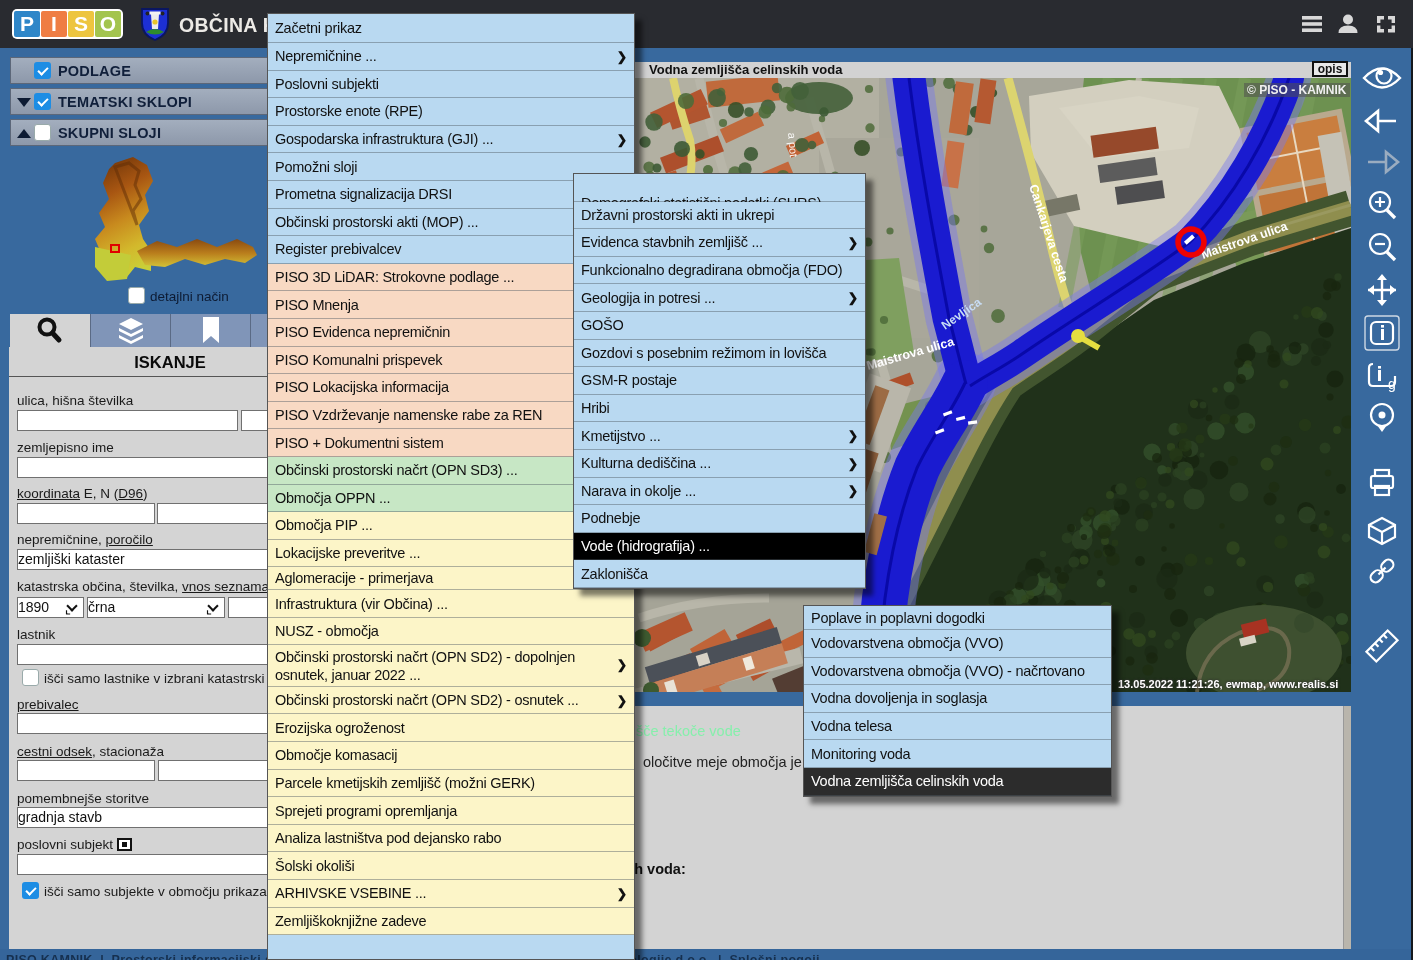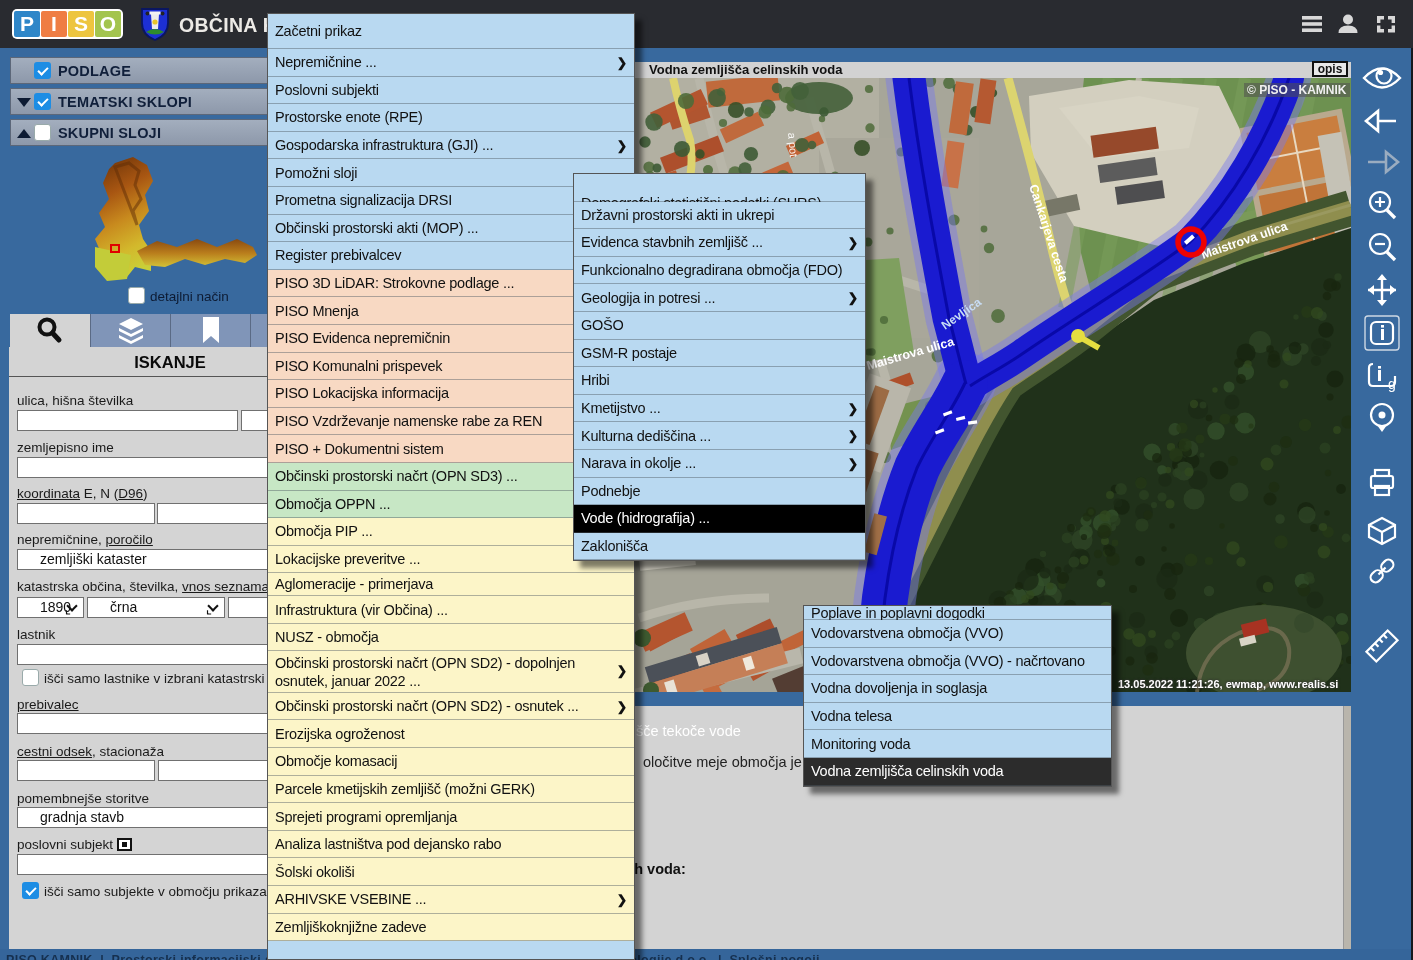--- a/index.html
+++ b/index.html
@@ -16,21 +16,21 @@
 .cbx { width:17px; height:17px; border-radius:3px; }
 .cbx.on { background:#1d8de4; }
 .cbx.off { background:#fff; border:1px solid #9aa; }
 .cbx.on:after { content:""; position:absolute; left:3.5px; top:4.5px; width:8px; height:4px; border-left:2.5px solid #fff; border-bottom:2.5px solid #fff; transform:rotate(-45deg); }
 
 #panel { left:9px; top:347px; width:322px; height:602px; background:#d4d4d4; }
 .tab { top:314px; height:33px; width:80px; }
 .inp { position:absolute; background:#fff; border:1px solid #707070; height:21px; }
 .lab { position:absolute; color:#1a1a1a; font-size:13.5px; }
 .lab u { text-decoration:underline; }
-.sel { position:absolute; background:#fff; border:1px solid #707070; height:21px; font-size:14px; color:#111; line-height:19px; padding-left:22px; }
+.sel { position:absolute; background:#fff; border:1px solid #707070; height:21px; font-size:14px; color:#111; line-height:19px; padding-left:0; }
 .sel .ar { position:absolute; right:7px; top:4px; width:8px; height:8px; border-right:2.6px solid #111; border-bottom:2.6px solid #111; transform:rotate(45deg); }
 
 .menu { position:absolute; border:1px solid #555; box-shadow:7px 7px 5px rgba(0,0,0,0.5); background:#b9d9f1; }
 .mi { position:relative; width:100%; font-size:14.5px; letter-spacing:-0.25px; white-space:nowrap; color:#111; padding-left:7px; display:flex; align-items:center; border-bottom:1px solid rgba(80,90,100,0.45); }
 .mi.blue { background:#b9d9f1; }
 .mi.salmon { background:#f8d9c3; }
 .mi.green { background:#c7e7c5; }
 .mi.yellow { background:#fcf5c8; }
 .mi.black { background:#000; color:#fff; }
 .mi.dark { background:#2c2c2c; color:#fff; }
@@ -757,21 +757,21 @@
 </g>
 <text x="606" y="252" transform="rotate(-35 606 252)" fill="#c8ddf5" font-family="Liberation Sans" font-size="12" font-weight="bold">Nevljica</text>
 <circle cx="852" cy="164" r="13" stroke="#ee0202" stroke-width="5.5" fill="none"></circle>
 </svg>
 </div>
 <div class="abs" style="left:1244px;top:83px;background:rgba(80,80,80,0.55);color:#f0f0f0;font-size:12px;font-weight:bold;padding:0 3px;">© PISO - KAMNIK</div>
 <div class="abs" style="left:1118px;top:678px;color:#fff;font-size:11px;font-weight:bold;text-shadow:0 0 3px #333,0 0 2px #333;">13.05.2022 11:21:26, ewmap, www.realis.si</div>
 
 <div id="botpanel" class="abs"></div>
 <div id="botscroll" class="abs"></div>
-<div class="abs" style="left:636px;top:723px;color:#ffffff;font-size:14.5px;">šče tekoče vode</div>
+<div class="abs" style="left:636px;top:723px;color:#86efac;font-size:14.5px;">šče tekoče vode</div>
 <div class="abs" style="left:643px;top:754px;color:#222;font-size:14.5px;">oločitve meje območja je</div>
 <div class="abs" style="left:581px;top:861px;color:#111;font-size:14.5px;font-weight:bold;">celinskih voda:</div>
 
 <div class="abs" style="left:0;top:949px;width:1413px;height:11px;background:#35659a;"></div>
 <div class="abs" style="left:6px;top:953px;width:858px;height:7px;overflow:hidden;color:#16304f;font-size:12.5px;font-weight:bold;letter-spacing:0.3px;">PISO KAMNIK &nbsp;|&nbsp; Prostorski informacijski sistem občin &nbsp;|&nbsp; www.piso.si &nbsp;|&nbsp; © Realis informacijske tehnologije d.o.o. &nbsp;|&nbsp; Splošni pogoji uporabe</div>
 
 <div class="abs" style="left:1411px;top:48px;width:2px;height:912px;background:#15181c;"></div>
 <div id="rtools" class="abs">
 <svg width="62" height="912" viewBox="0 0 62 912">
   <g stroke="#fff" fill="none" stroke-width="2.2">
@@ -829,21 +829,21 @@
 
     <g transform="rotate(-45 31 598)">
           <rect x="16" y="591" width="30" height="14"></rect>
           <path d="M22 591 v5 M28 591 v5 M34 591 v5 M40 591 v5"></path>
         </g>
   </g>
 </svg>
 </div>
 
 <div class="menu" id="menu1" style="left:267px;top:13px;width:368px;height:947px;overflow:hidden;">
-<div class="mi blue" style="height:35px;align-items:center;">
+<div class="mi blue" style="height:29px;align-items:center;">
       <span style="padding-right:24px;">Začetni prikaz</span>
     </div>
 <div class="mi blue" style="height:27.6px;">
       <span style="padding-right:24px;">Nepremičnine ...</span>
       <span class="arrow">❯</span>
     </div>
 <div class="mi blue" style="height:27.6px;">
       <span style="padding-right:24px;">Poslovni subjekti</span>
     </div>
 <div class="mi blue" style="height:27.6px;">
@@ -957,20 +957,23 @@
       <span style="padding-right:24px;">Funkcionalno degradirana območja (FDO)</span>
     </div>
 <div class="mi blue" style="height:27.6px;">
       <span style="padding-right:24px;">Geologija in potresi ...</span>
       <span class="arrow">❯</span>
     </div>
 <div class="mi blue" style="height:27.6px;">
       <span style="padding-right:24px;">GOŠO</span>
     </div>
 <div class="mi blue" style="height:27.6px;">
+      <span style="padding-right:24px;">Gozdovi s posebnim režimom in lovišča</span>
+    </div>
+<div class="mi blue" style="height:27.6px;">
       <span style="padding-right:24px;">GSM-R postaje</span>
     </div>
 <div class="mi blue" style="height:27.6px;align-items:center;">
       <span style="padding-right:24px;">Hribi</span>
     </div>
 <div class="mi blue" style="height:27.6px;">
       <span style="padding-right:24px;">Kmetijstvo ...</span>
       <span class="arrow">❯</span>
     </div>
 <div class="mi blue" style="height:27.6px;">
@@ -986,21 +989,21 @@
     </div>
 <div class="mi black" style="height:27.6px;">
       <span style="padding-right:24px;">Vode (hidrografija) ...</span>
     </div>
 <div class="mi blue" style="height:27.6px;">
       <span style="padding-right:24px;">Zaklonišča</span>
     </div>
 </div>
 
 <div class="menu" id="menu3" style="left:803px;top:605px;width:309px;">
-<div class="mi blue" style="height:14px;">
+<div class="mi blue" style="height:24px;">
       <span style="padding-right:24px;">Poplave in poplavni dogodki</span>
     </div>
 <div class="mi blue" style="height:27.6px;">
       <span style="padding-right:24px;">Vodovarstvena območja (VVO)</span>
     </div>
 <div class="mi blue" style="height:27.6px;">
       <span style="padding-right:24px;">Vodovarstvena območja (VVO) - načrtovano</span>
     </div>
 <div class="mi blue" style="height:27.6px;">
       <span style="padding-right:24px;">Vodna dovoljenja in soglasja</span>

